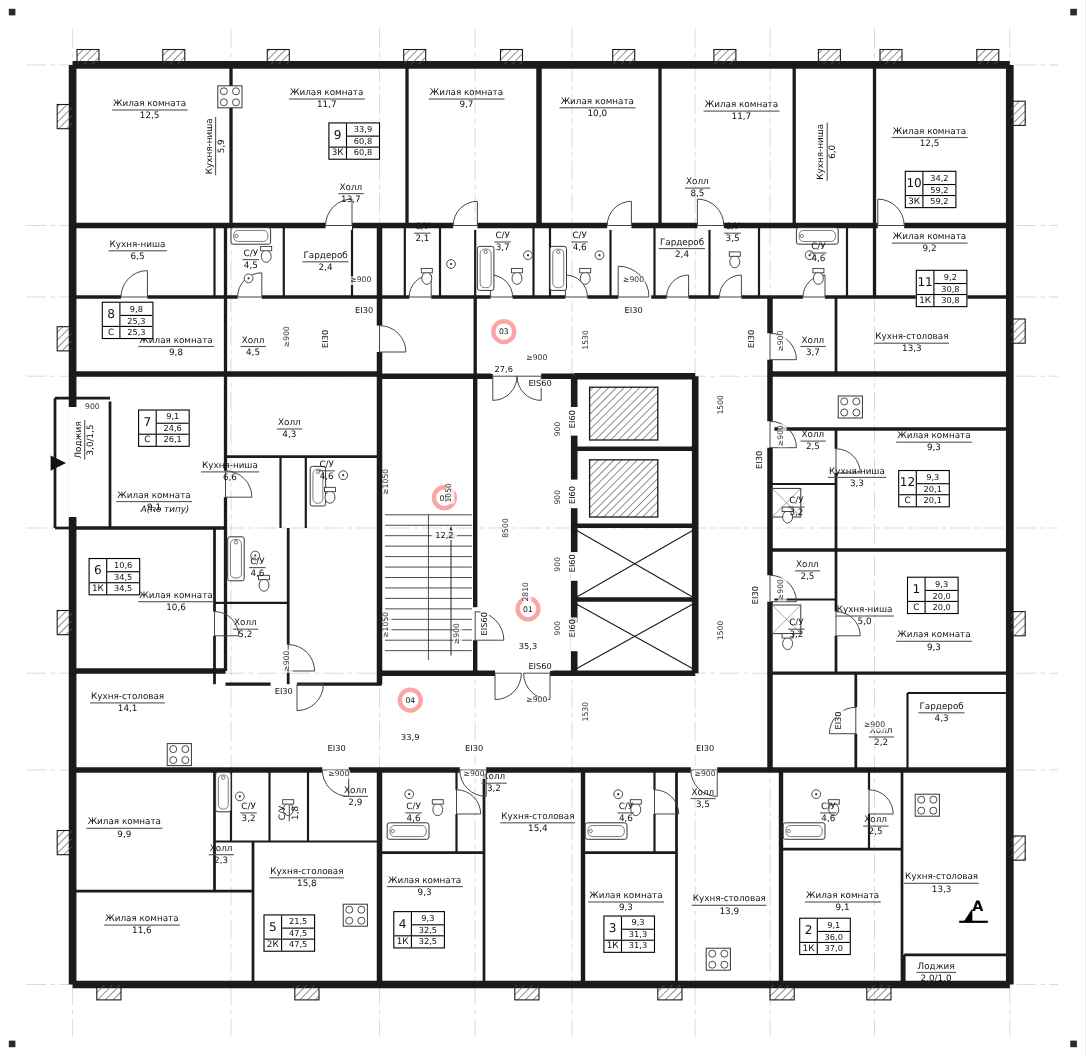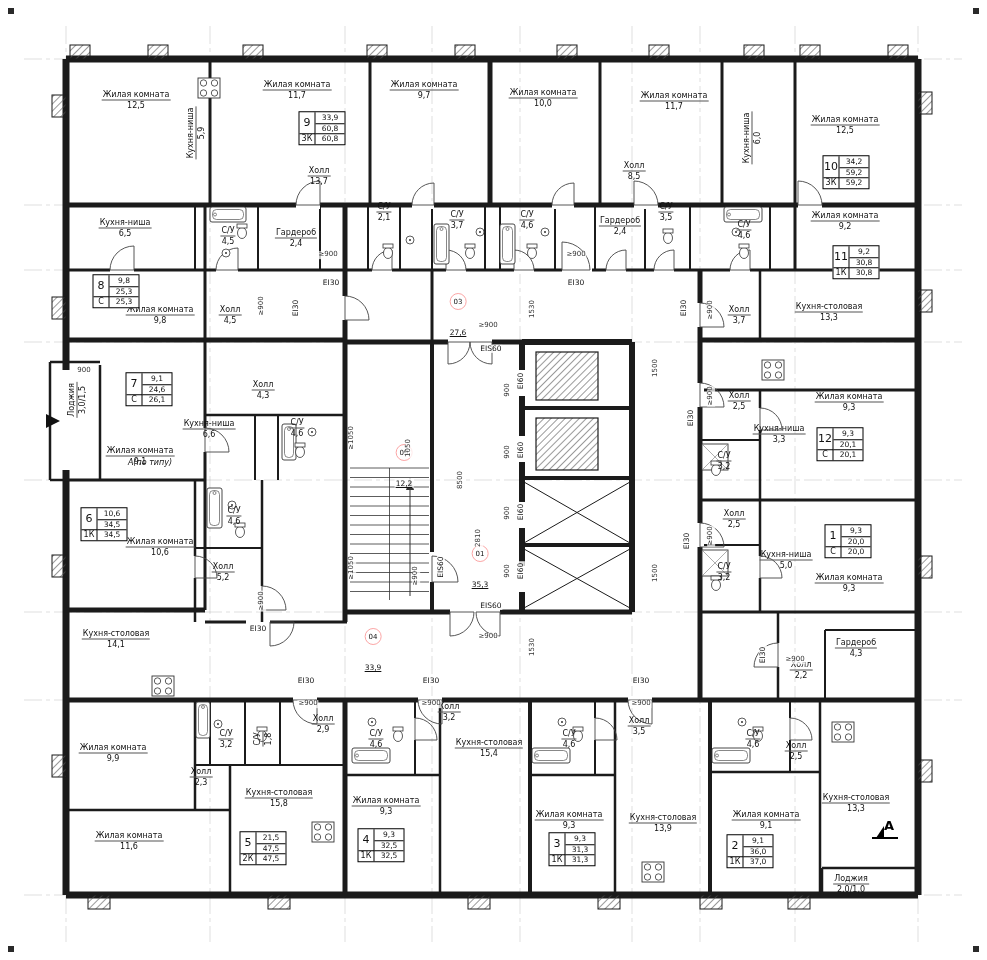--- a/index.html
+++ b/index.html
@@ -15,23 +15,23 @@
   .lbl.plain .nm{border-bottom:none;font-style:italic;}
   .stamp{position:absolute;display:grid;grid-template-columns:16px 29px;grid-template-rows:10.5px 10.5px 10.5px;
          background:#fff;border:1.2px solid #000;z-index:4;}
   .stamp span{display:flex;align-items:center;justify-content:center;font-size:7.5px;line-height:1;}
   .stamp .num{grid-area:1/1/3/2;font-size:11px;border-right:1px solid #000;}
   .stamp .typ{grid-area:3/1/4/2;font-size:8px;border-right:1px solid #000;border-top:1px solid #000;}
   .stamp .v1{grid-area:1/2/2/3;}
   .stamp .v2{grid-area:2/2/3/3;border-top:1px solid #000;}
   .stamp .v3{grid-area:3/2/4/3;border-top:1px solid #000;}
   .circ{position:absolute;text-align:center;font-size:7.5px;color:#111;}
-  .circ .cn{display:flex;width:15px;height:15px;border:1px solid #fca5a5;border-radius:50%;
+  .circ .cn{display:flex;width:15px;height:15px;border:4px solid #fca5a5;border-radius:50%;
             align-items:center;justify-content:center;margin:0 auto;background:#fff;font-size:7px;}
-  .circ .ca{display:block;margin-top:18px;background:rgba(255,255,255,.85);padding:0 1px;text-decoration:underline;}
+  .circ .ca{display:block;margin-top:18px;background:rgba(255,255,255,.85);padding:0 1px;}
   .fire{position:absolute;font-size:7.5px;color:#111;background:rgba(255,255,255,.85);padding:0 1px;line-height:1.1;}
   .dim{position:absolute;font-size:7px;color:#333;background:rgba(255,255,255,.75);padding:0 1px;line-height:1.1;}
   .section-a{position:absolute;z-index:4;left:889px;top:825px;transform:translate(-50%,-50%);
              font-size:13px;font-weight:700;color:#000;}
 </style>
 </head>
 <body>
 
 <div class="sheet">
   <svg id="plan-svg" width="987" height="960" viewBox="0 0 987 960">

